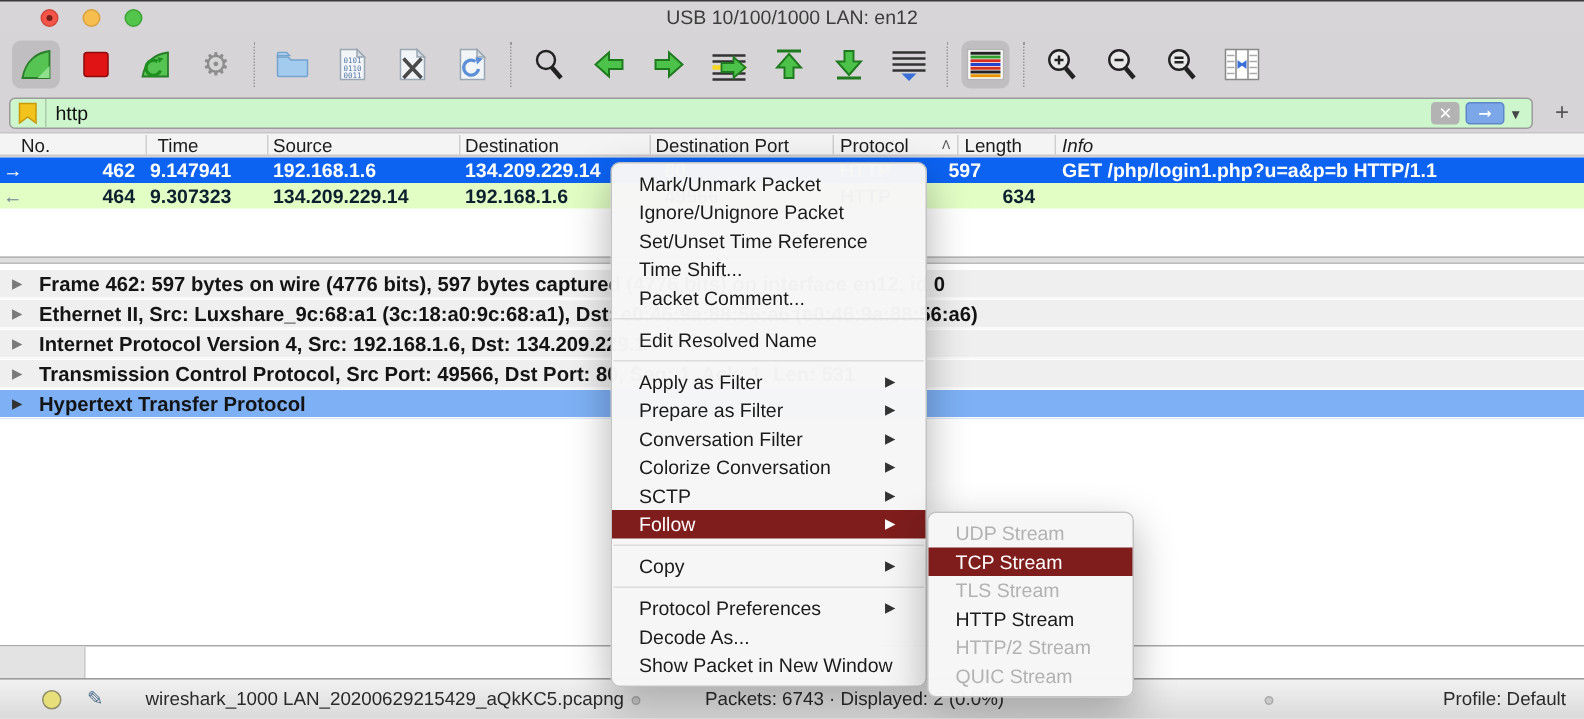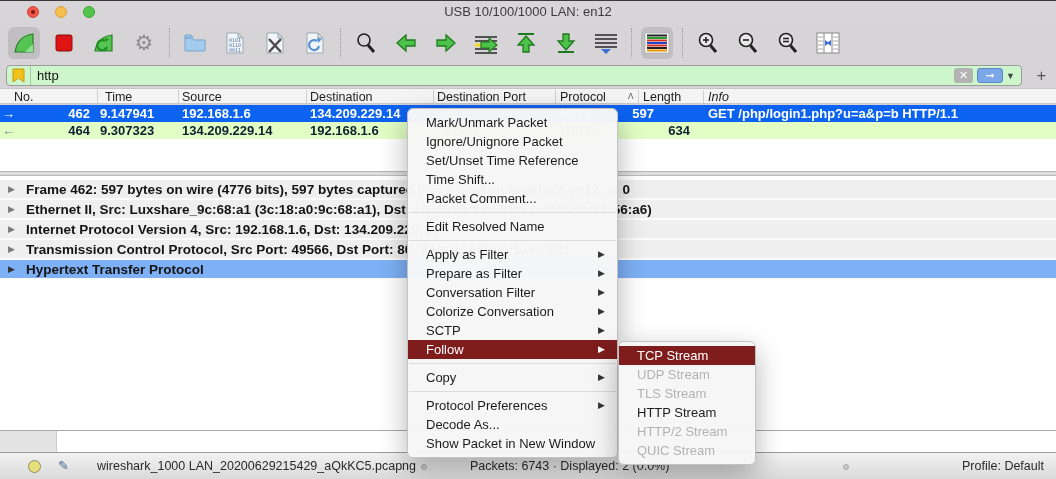--- a/index.html
+++ b/index.html
@@ -69,21 +69,21 @@
   .comment-icon { position:absolute; left:58px; top:5px; width:16px; height:16px; font-size:13px; color:#4a6a8a; }
   .sb-filename { position:absolute; left:97px; top:6px; }
   .sb-dot { position:absolute; top:11px; width:6px; height:6px; border-radius:50%; background:#c9c9c9; border:1px solid #aaaaaa; }
   .sb-packets { position:absolute; left:470px; top:6px; }
   .sb-profile { position:absolute; right:12px; top:6px; }
 
   
   .menu { position:absolute; background:rgba(246,246,246,.98); border:1px solid #c3c3c3; border-radius:6px; box-shadow:0 10px 28px rgba(0,0,0,.30); padding:4px 0; z-index:10; }
   .ctx { left:407px; top:108px; width:211px; }
   .sub { left:618px; top:341px; width:138px; z-index:11; }
-  .mi { height:19px; line-height:19px; font-size:13px; color:#1b1b1b; padding:0 12px 0 18px; display:flex; align-items:center; white-space:nowrap; }
+  .mi { height:19px; line-height:19px; font-size:13px; color:#1b1b1b; padding:0 20px 0 18px; display:flex; align-items:center; white-space:nowrap; }
   .mi .arrow { margin-left:auto; font-size:9px; color:#333; }
   .mi.active { background:#7f1d1d; color:#ffffff; }
   .mi.active .arrow { color:#ffffff; }
   .mi.disabled { color:#b2b2b2; }
   .msep { height:1px; background:#dcdcdc; margin:4px 1px; }
 </style>
 </head>
 <body>
 
 <div class="window">
@@ -462,27 +462,27 @@
       </div>
     <div class="mi">
         <span>Decode As...</span>
       </div>
     <div class="mi">
         <span>Show Packet in New Window</span>
       </div>
   </div>
 
   <div class="menu sub">
+    <div class="mi disabled">
+        <span>UDP Stream</span>
+      </div>
     <div class="mi active">
         <span>TCP Stream</span>
       </div>
     <div class="mi disabled">
-        <span>UDP Stream</span>
-      </div>
-    <div class="mi disabled">
         <span>TLS Stream</span>
       </div>
     <div class="mi">
         <span>HTTP Stream</span>
       </div>
     <div class="mi disabled">
         <span>HTTP/2 Stream</span>
       </div>
     <div class="mi disabled">
         <span>QUIC Stream</span>

